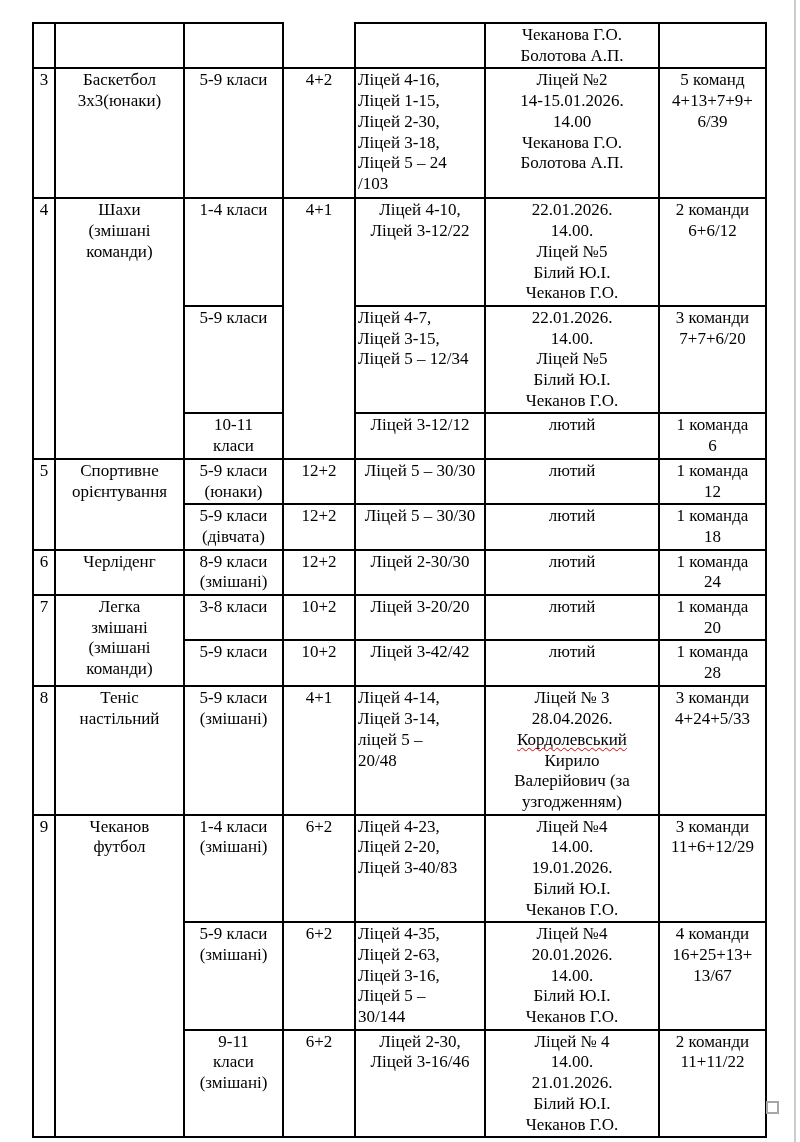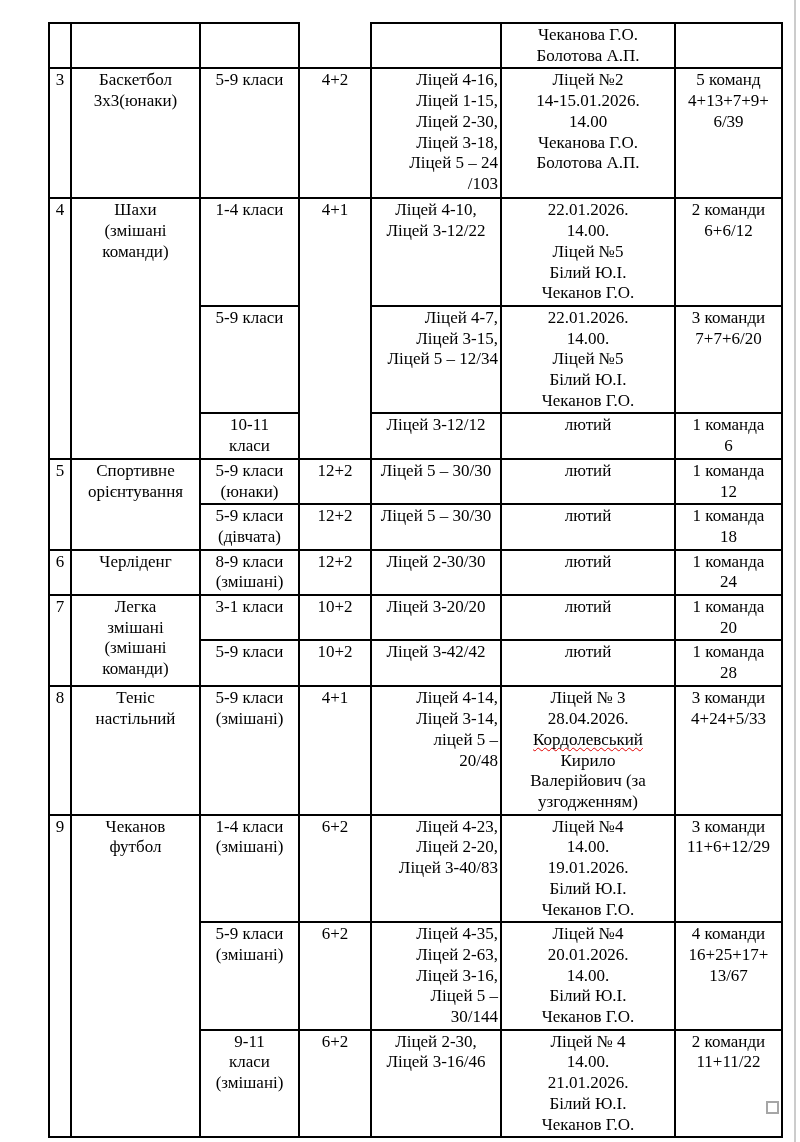--- a/index.html
+++ b/index.html
@@ -1,23 +1,23 @@
 <!DOCTYPE html>
 <html><head>
 <meta charset="utf-8">
 <style>
   html,body{margin:0;padding:0;background:#ffffff;}
   body{width:800px;height:1142px;position:relative;overflow:hidden;
        font-family:"Liberation Serif","DejaVu Serif",serif;color:#000;}
-  table.tbl{position:absolute;left:48px;top:22px;width:733px;
+  table.tbl{position:absolute;left:32px;top:22px;width:733px;
        border-collapse:collapse;table-layout:fixed;}
   td{border:2px solid #000;vertical-align:top;text-align:center;
      font-size:17px;line-height:20.7px;padding:1px 2px;overflow:hidden;
      word-wrap:break-word;}
-  td.l{text-align:right;}
+  td.l{text-align:left;}
   td.nt{border-top:none;}
   b{font-weight:normal;}
   .sqg{text-decoration-line:underline;text-decoration-style:wavy;
        text-decoration-color:#e00000;text-decoration-thickness:1px;
        text-underline-offset:2px;text-decoration-skip-ink:none;}
   .page-edge{position:absolute;left:794px;top:0;width:2px;height:1142px;background:#cccccc;}
   .resize-handle{position:absolute;left:766px;top:1101px;width:9px;height:9px;
        border:2px solid #a6a6a6;background:#fff;}
 </style>
 </head>
@@ -232,21 +232,21 @@
     <td rowspan="2">
           <div>7</div>
         </td>
     <td rowspan="2">
           <div>Легка</div>
           <div>змішані</div>
           <div>(змішані</div>
           <div>команди)</div>
         </td>
     <td>
-          <div>3-1 класи</div>
+          <div>3-8 класи</div>
         </td>
     <td>
           <div>10+2</div>
         </td>
     <td>
           <div>Ліцей 3-20/<b>20</b></div>
         </td>
     <td>
           <div>лютий</div>
         </td>
@@ -360,21 +360,21 @@
         </td>
     <td>
           <div>Ліцей №4</div>
           <div>20.01.2026.</div>
           <div>14.00.</div>
           <div>Білий Ю.І.</div>
           <div>Чеканов Г.О.</div>
         </td>
     <td>
           <div>4 команди</div>
-          <div>16+25+17+</div>
+          <div>16+25+13+</div>
           <div>13/<b>67</b></div>
         </td>
   </tr>
 
   <tr style="height:103px">
     <td>
           <div>9-11</div>
           <div>класи</div>
           <div>(змішані)</div>
         </td>

